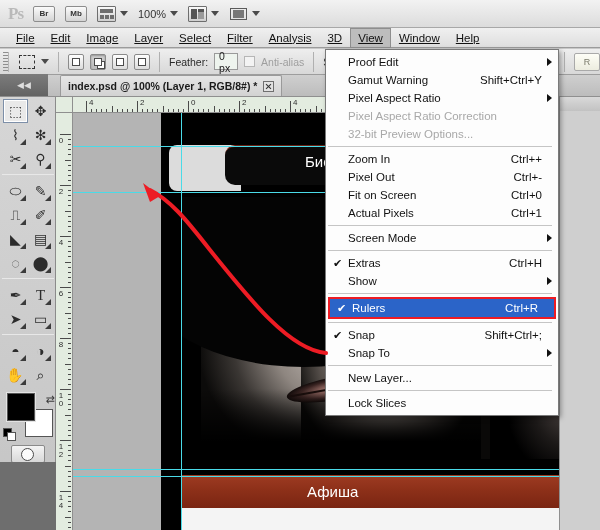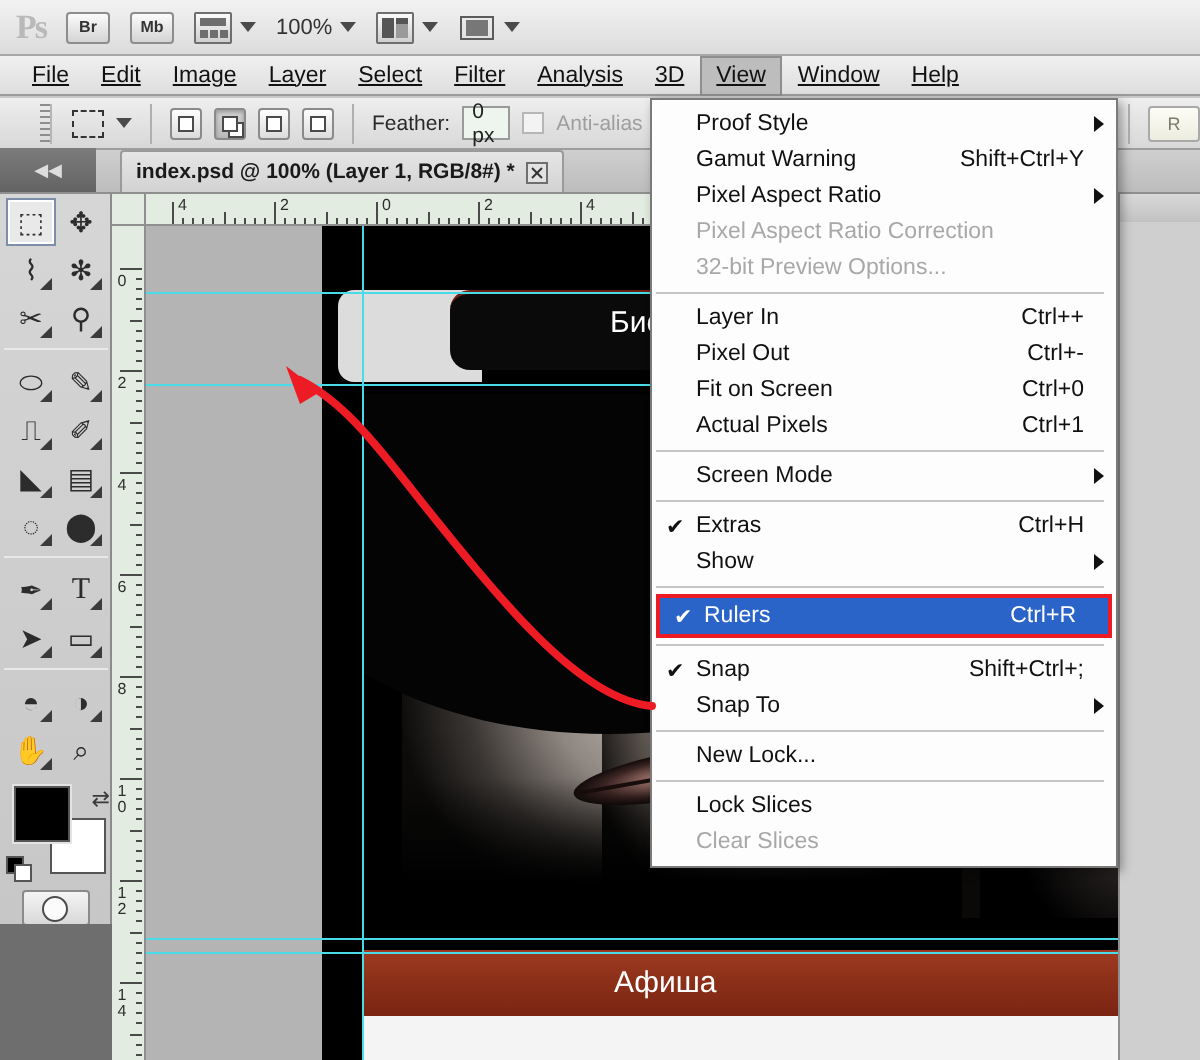--- a/index.html
+++ b/index.html
@@ -55,21 +55,21 @@
     padding:2px 8px; font-size:11.5px; color:#111; line-height:16px; cursor:default;
   }
   .menu-item.active { background:#bdbdbd; border:1px solid #8e8e8e; padding:1px 7px; }
   .menu-item u { }
 
   
   .optionsbar {
     position:absolute; left:0; top:49px; width:600px; height:26px;
     background: linear-gradient(#eeeeee,#d8d8d8);
     border-bottom:1px solid #9d9d9d;
-    display:flex; align-items:center; gap:6px; padding-left:20px;
+    display:flex; align-items:center; gap:6px; padding-left:3px;
   }
   .gripper { width:6px;height:20px;
     background-image: repeating-linear-gradient(to bottom,#8e8e8e 0 1px,transparent 1px 3px);
     background-size:2px 3px; background-repeat:repeat;
     border-right:1px solid #b5b5b5; margin-right:4px;}
   .marquee-tool { width:16px;height:14px;border:1px dashed #333; }
   .vsep { width:1px;height:20px;background:#b0b0b0;margin:0 3px; }
   .sel-btn { width:16px;height:16px;border:1px solid #8a8a8a;border-radius:2px;
     background:linear-gradient(#fdfdfd,#dcdcdc);position:relative;}
   .sel-btn.on { background:linear-gradient(#d4d4d4,#bcbcbc); box-shadow:inset 0 1px 2px rgba(0,0,0,.3); }
@@ -573,40 +573,40 @@
       </div>
     </div>
   </div>
 
   <div class="rightpanel">
     <div class="rp-strip"></div>
   </div>
 
   <div class="dropdown" id="view-dropdown">
       <div class="mrow">
-        <span>Proof Style</span>
+        <span>Proof Edit</span>
         <span class="sub"></span>
       </div>
       <div class="mrow">
         <span>Gamut Warning</span>
         <span class="sc">Shift+Ctrl+Y</span>
       </div>
       <div class="mrow">
         <span>Pixel Aspect Ratio</span>
         <span class="sub"></span>
       </div>
       <div class="mrow disabled">
         <span>Pixel Aspect Ratio Correction</span>
       </div>
       <div class="mrow disabled">
         <span>32-bit Preview Options...</span>
       </div>
       <div class="mdiv"></div>
       <div class="mrow">
-        <span>Layer In</span>
+        <span>Zoom In</span>
         <span class="sc">Ctrl++</span>
       </div>
       <div class="mrow">
         <span>Pixel Out</span>
         <span class="sc">Ctrl+-</span>
       </div>
       <div class="mrow">
         <span>Fit on Screen</span>
         <span class="sc">Ctrl+0</span>
       </div>
@@ -642,28 +642,25 @@
         <span class="chk">✔</span>
         <span>Snap</span>
         <span class="sc">Shift+Ctrl+;</span>
       </div>
       <div class="mrow">
         <span>Snap To</span>
         <span class="sub"></span>
       </div>
       <div class="mdiv"></div>
       <div class="mrow">
-        <span>New Lock...</span>
+        <span>New Layer...</span>
       </div>
       <div class="mdiv"></div>
       <div class="mrow">
         <span>Lock Slices</span>
-      </div>
-      <div class="mrow disabled">
-        <span>Clear Slices</span>
       </div>
     </div>
 
   <svg class="arrow-svg" viewBox="0 0 600 530">
     <path d="M 326 353 C 290 350, 250 300, 210 250 C 185 218, 170 200, 150 190" stroke="#ed1c24" stroke-width="4" fill="none" stroke-linecap="round"></path>
     <polygon points="143,183 160,196 150,202" fill="#ed1c24"></polygon>
   </svg>
 
 </div>
 

